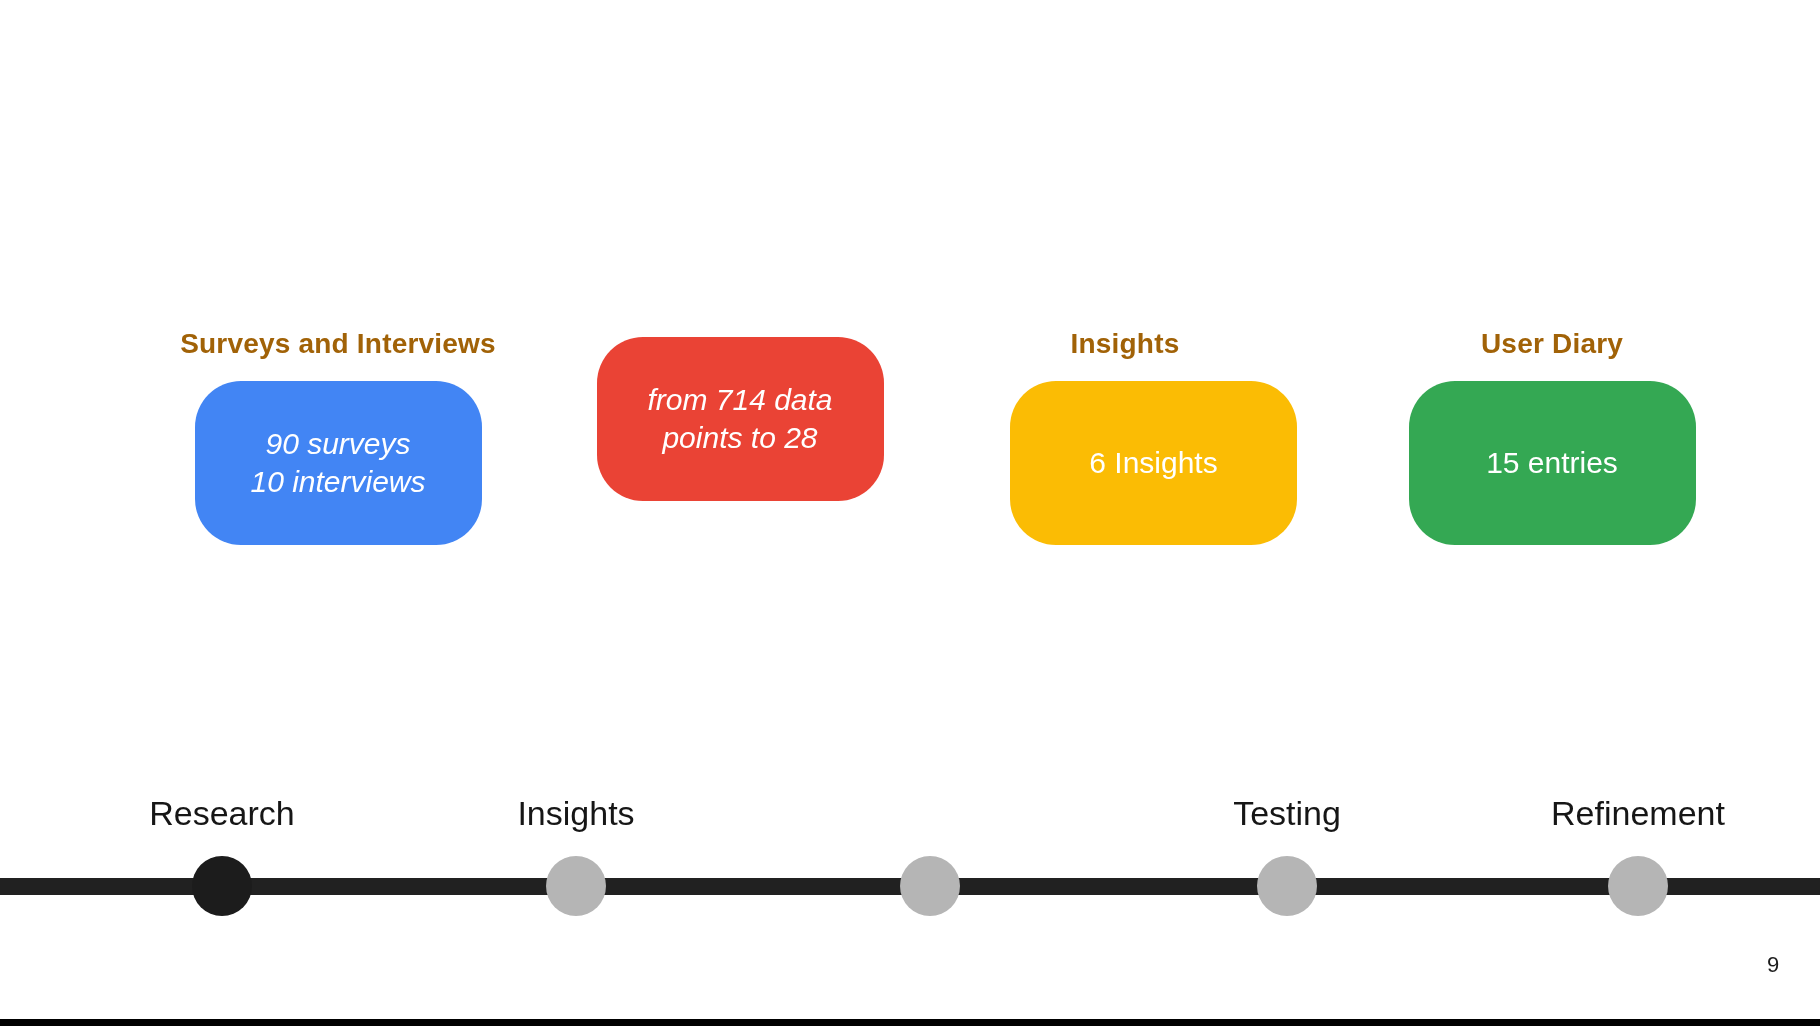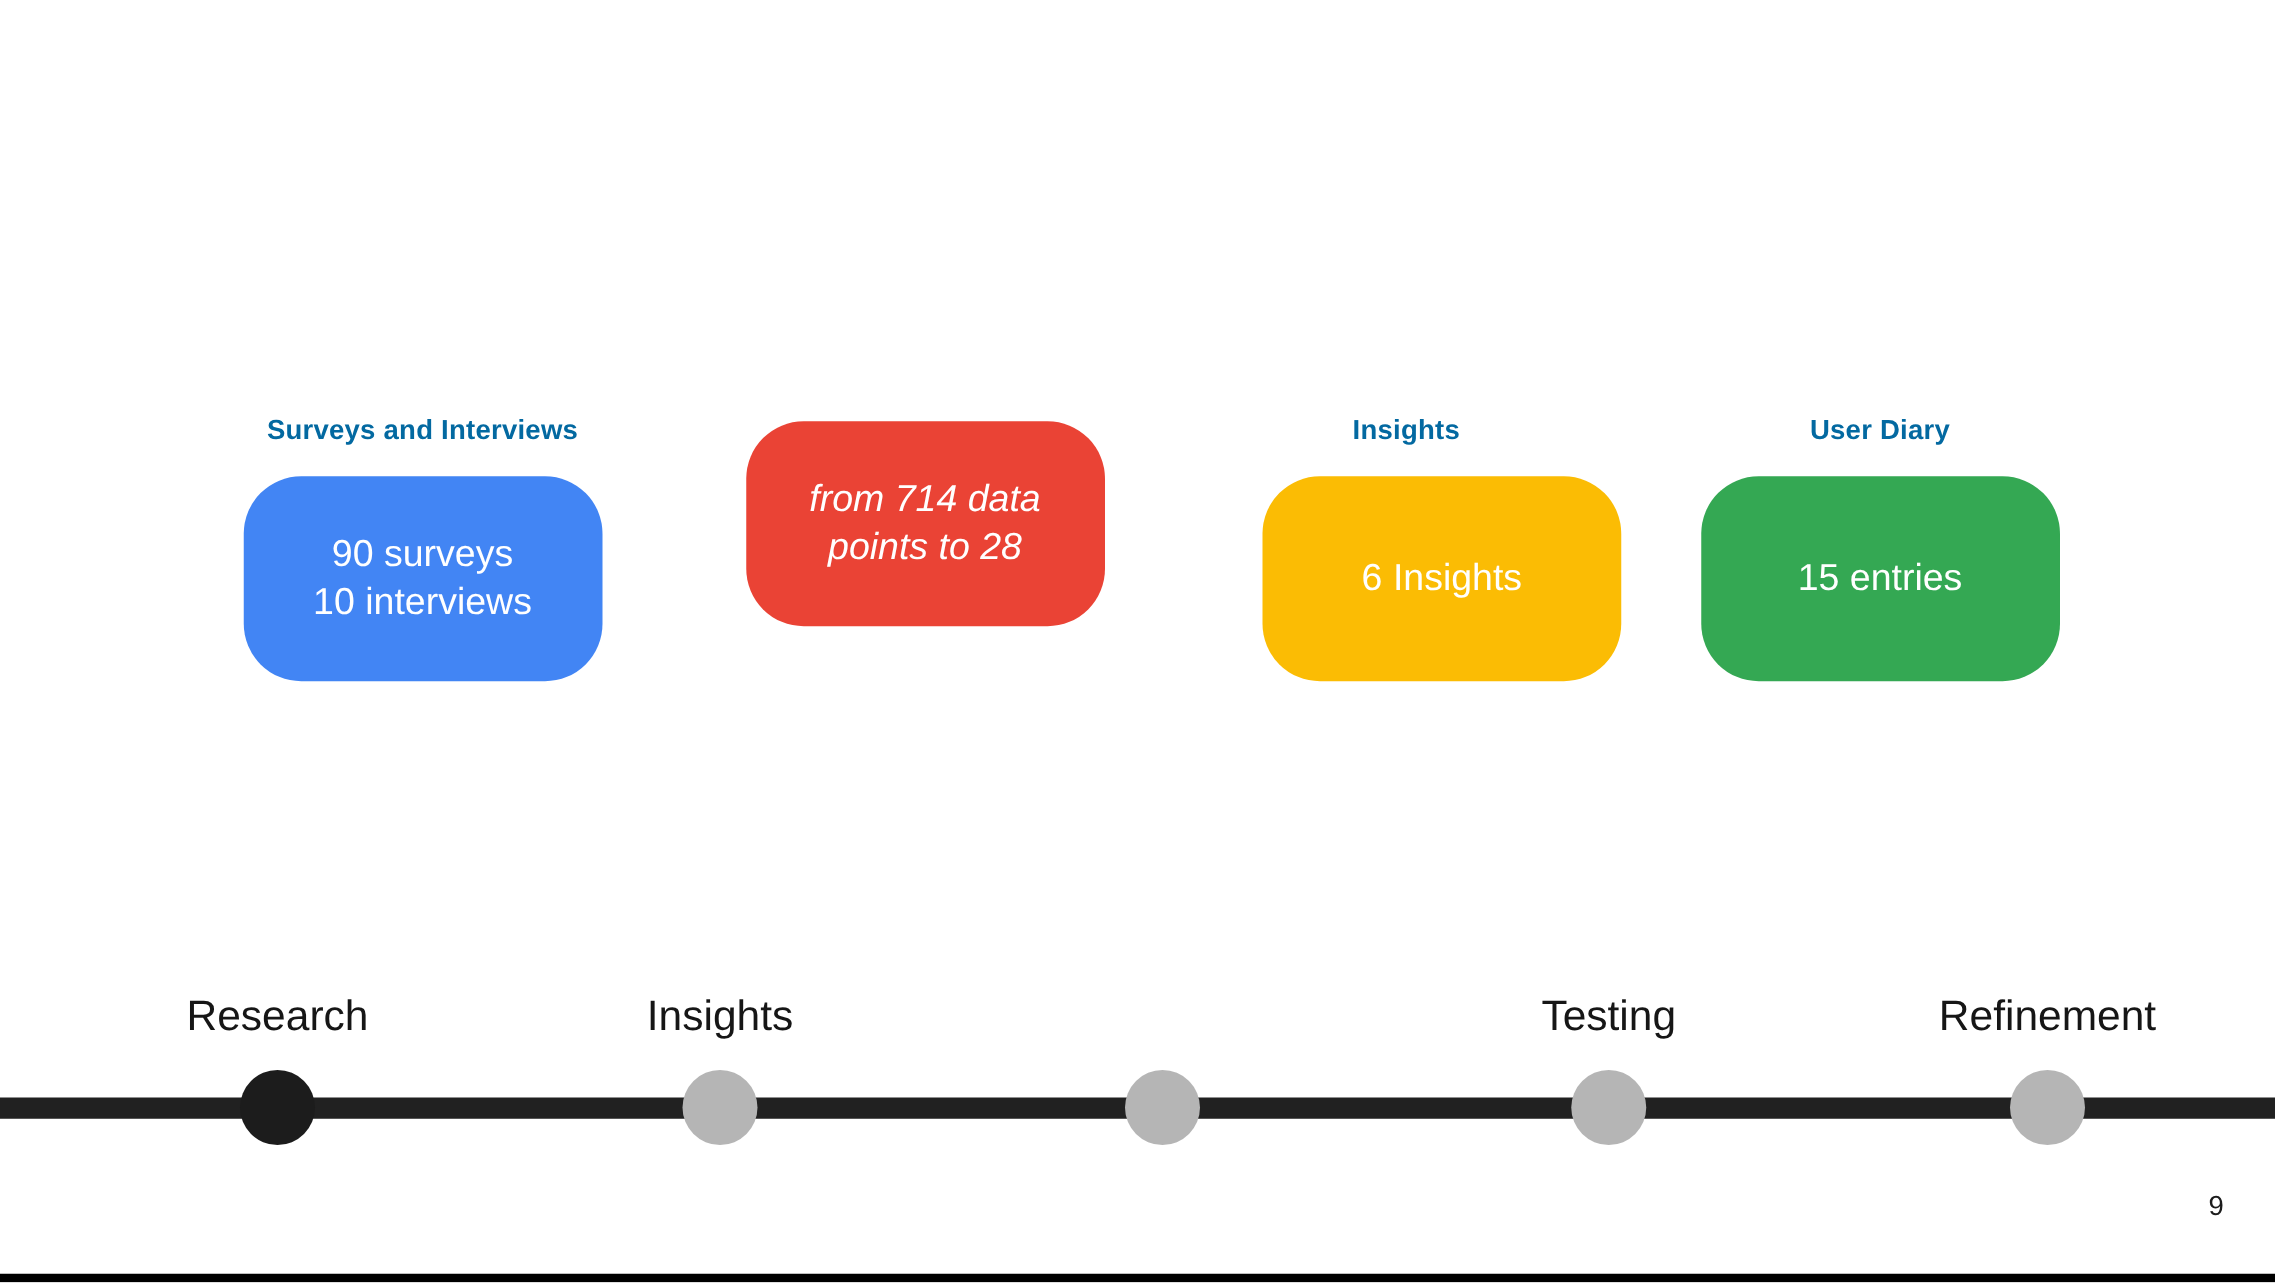--- a/index.html
+++ b/index.html
@@ -19,26 +19,26 @@
   
   .card-col {
     position: absolute;
     top: 322px;
     width: 320px;
     text-align: center;
   }
   .card-col.c0 { left: 178px; }
   .card-col.c1 { left: 580px; }
   .card-col.c2 { left: 965px; }
-  .card-col.c3 { left: 1344px; }
+  .card-col.c3 { left: 1392px; }
 
   .card-title {
-    font-size: 22px;
+    font-size: 28px;
     font-weight: 700;
-    color: #0369a1;
+    color: #a16207;
     line-height: 44px;
     white-space: nowrap;
     letter-spacing: 0.2px;
   }
   .card {
     margin: 15px auto 0 auto;
     width: 287px;
     height: 164px;
     border-radius: 46px;
     display: flex;
@@ -111,21 +111,21 @@
     background: #000000;
   }
 </style>
 </head>
 <body>
 
 <div class="slide">
 
   <div class="card-col c0">
     <div class="card-title">Surveys and Interviews</div>
-    <div class="card" style="background-color: rgb(66, 133, 244);">
+    <div class="card" style="background-color: rgb(66, 133, 244); font-style: italic;">
       <span class="line">90 surveys</span>
       <span class="line">10 interviews</span>
     </div>
   </div>
 
   <div class="card-col c1">
     <div class="card" style="background-color: rgb(234, 67, 53); font-style: italic;">
       <span class="line">from 714 data</span>
       <span class="line">points to 28</span>
     </div>

